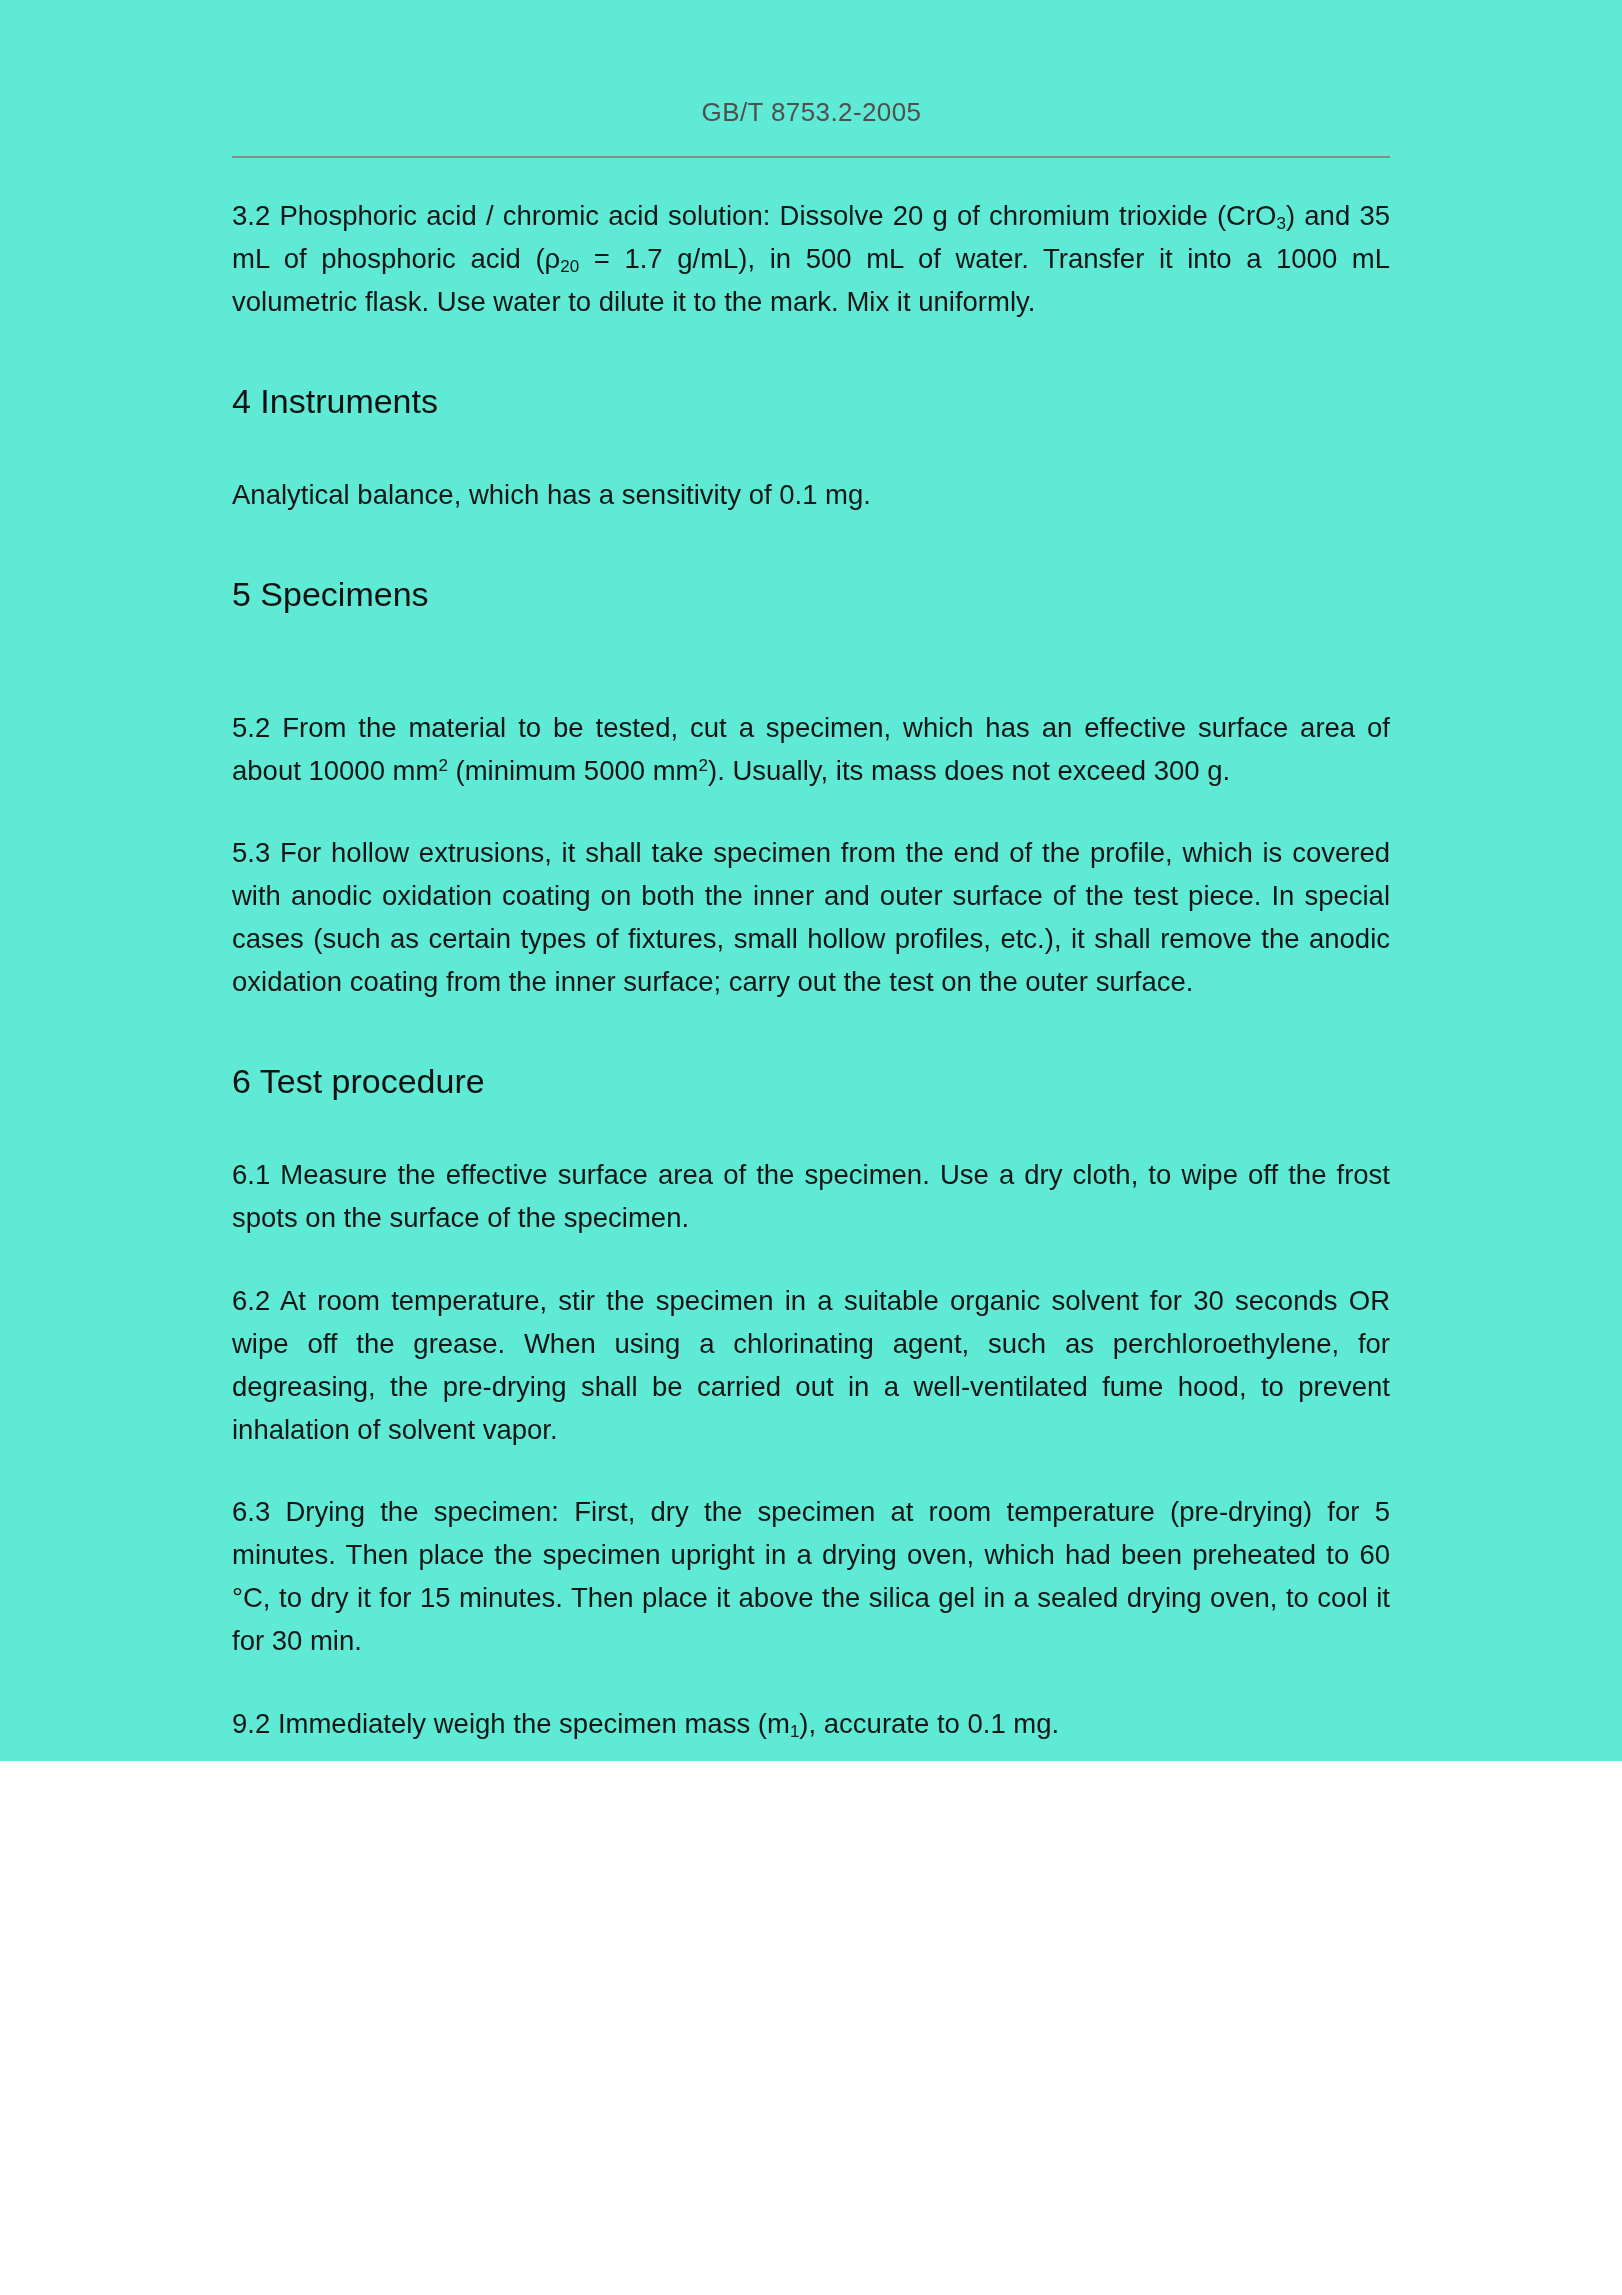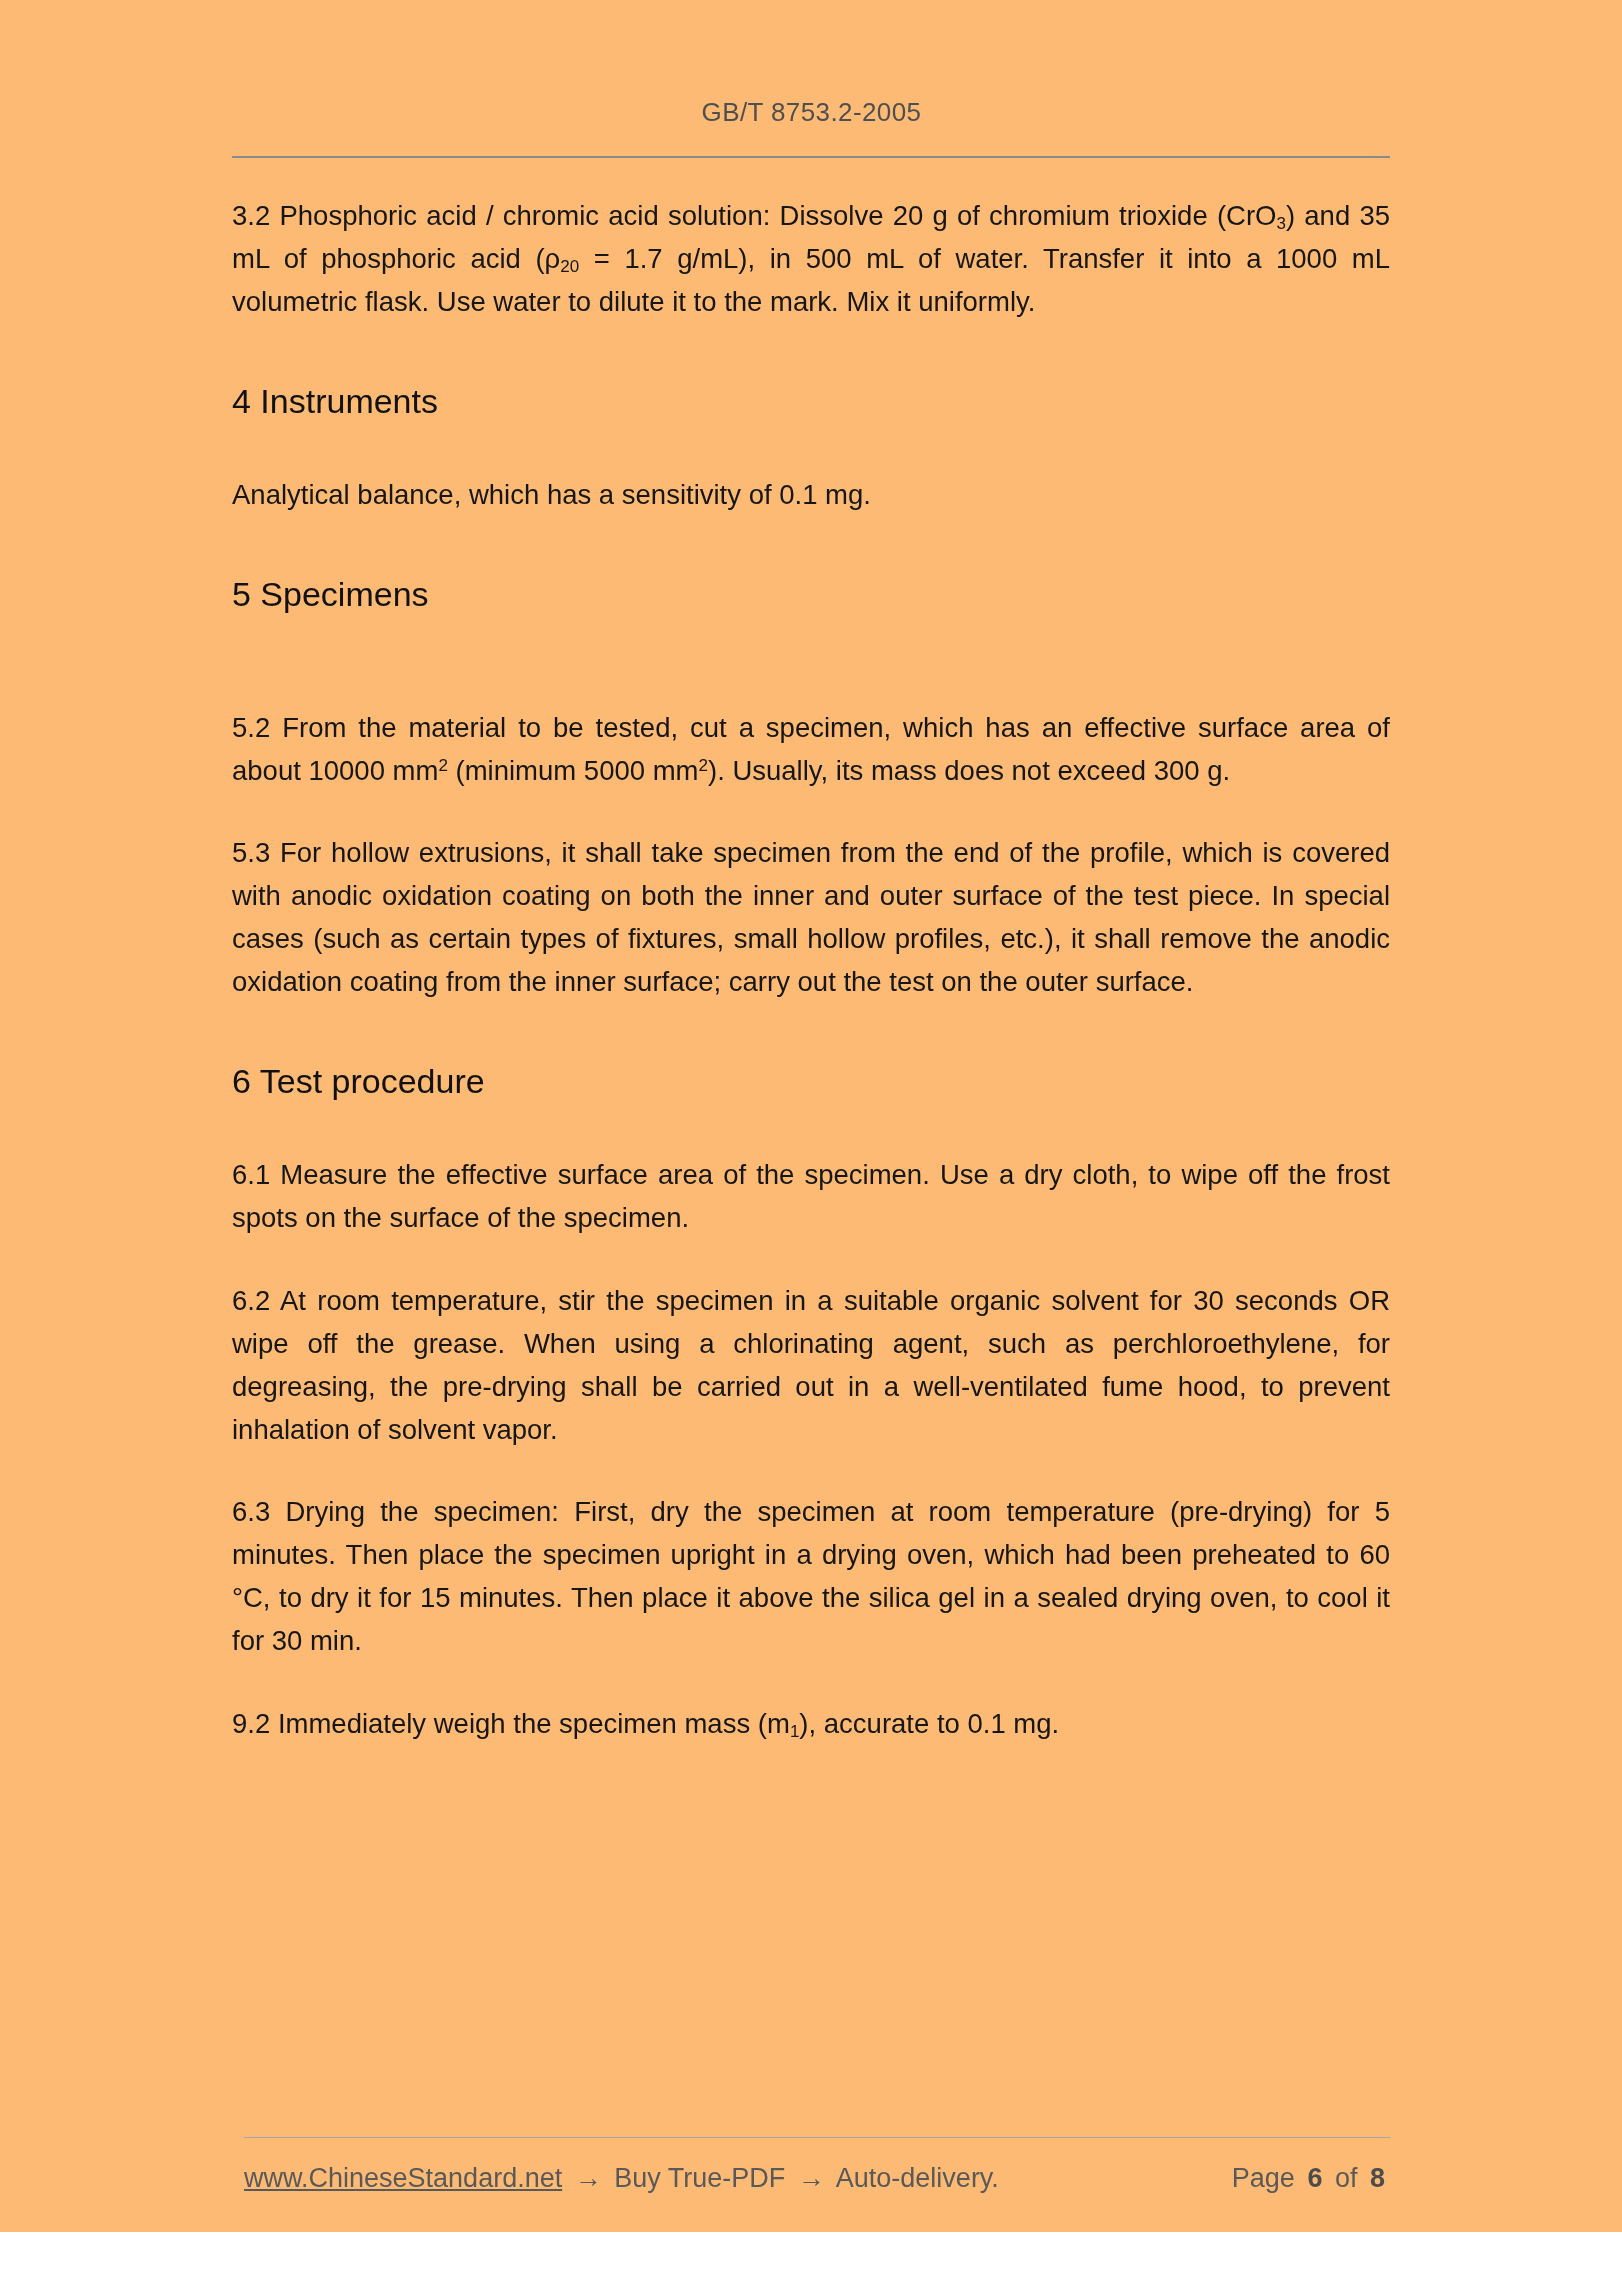--- a/index.html
+++ b/index.html
@@ -3,22 +3,22 @@
 <meta charset="utf-8">
 <style>
   html, body {
     margin: 0;
     padding: 0;
     background: #ffffff;
   }
   .page {
     position: relative;
     width: 1623px;
-    height: 2232px;
-    background: #fdba74;
+    height: 1761px;
+    background: #5eead4;
     font-family: "Liberation Sans", "DejaVu Sans", sans-serif;
     color: #161616;
     overflow: hidden;
   }
   .doc-number {
     padding-top: 98px;
     text-align: center;
     font-size: 26px;
     line-height: 1.15;
     color: #4f4f4f;

